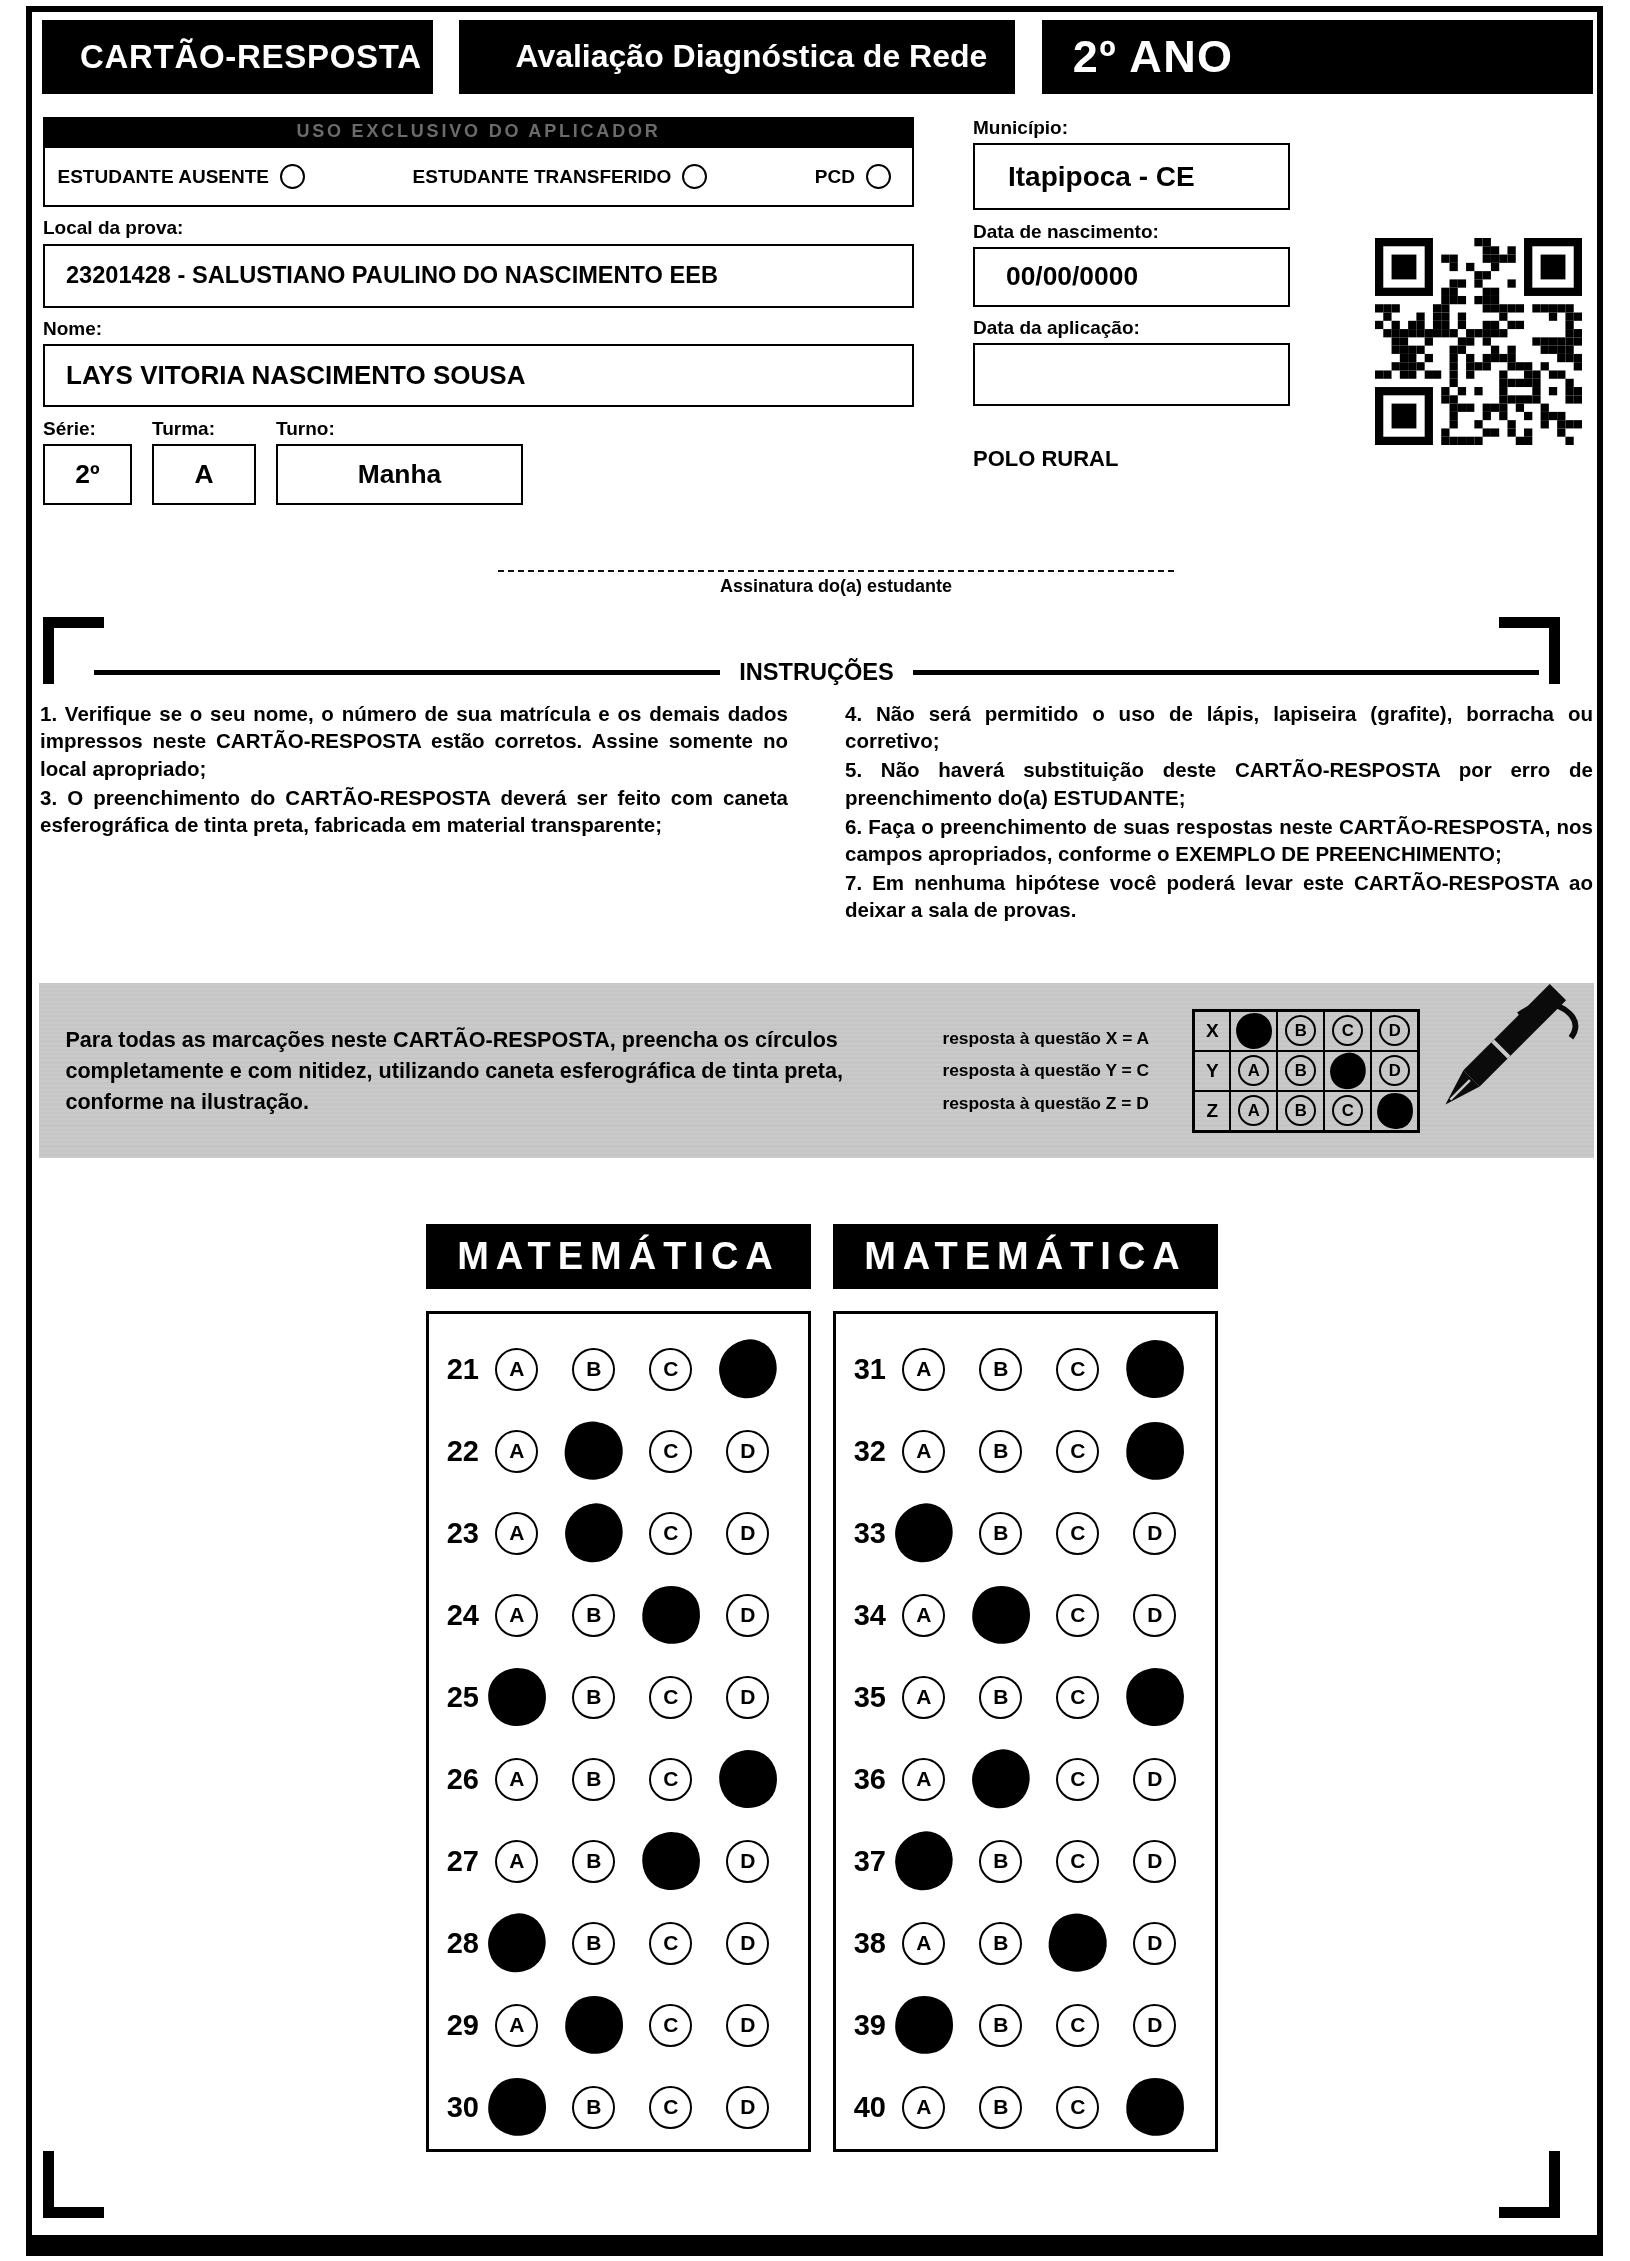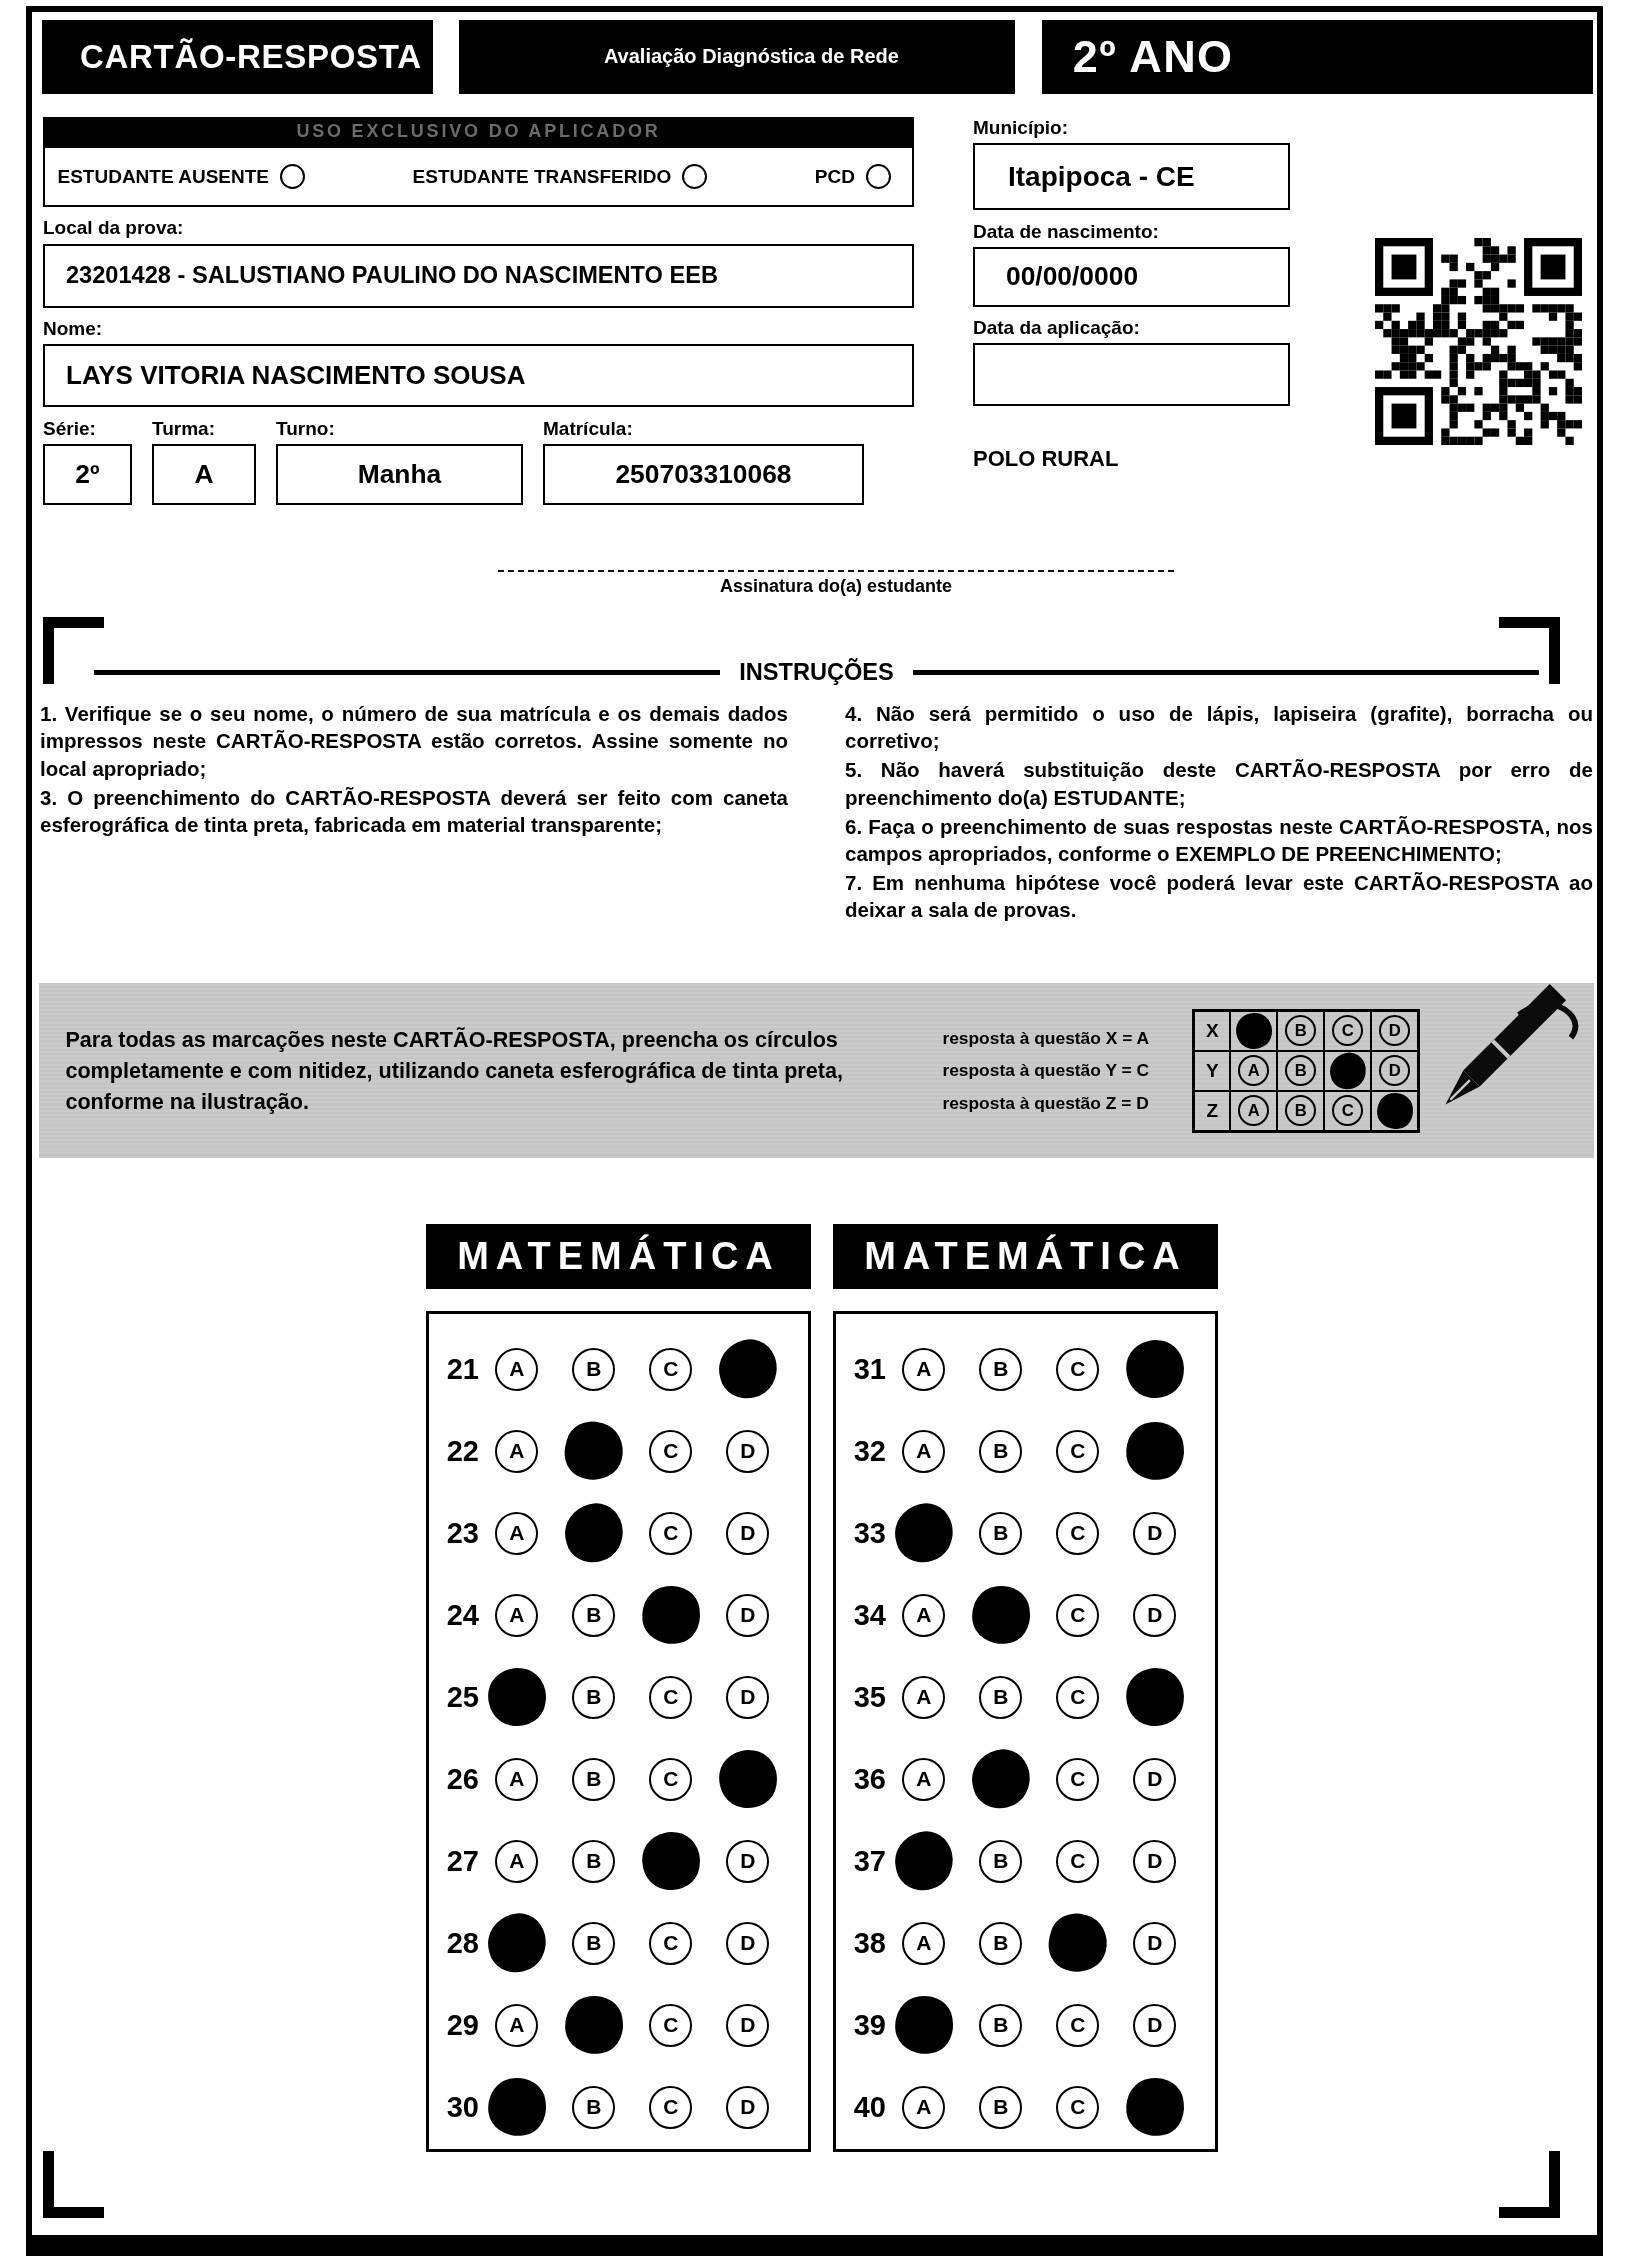--- a/index.html
+++ b/index.html
@@ -10,21 +10,21 @@
   }
 
   
   .frame { position:absolute; left:26.4px; top:5.6px; width:1577px; height:2250px;
            border:6.3px solid #000; border-bottom:21px solid #000; }
 
   
   .header-row { position:absolute; left:42px; top:19.5px; width:1551px; display:flex; gap:26.4px; }
   .hbox { background:#000; color:#fff; height:74px; display:flex; align-items:center; }
   .hbox-title { width:391px; padding-left:38px; font-size:33px; font-weight:bold; letter-spacing:0.7px; }
-  .hbox-sub   { width:556px; justify-content:center; font-size:20px; font-weight:bold;padding-left:28px; }
+  .hbox-sub   { width:556px; justify-content:center; font-size:32px; font-weight:bold;padding-left:28px; }
   .hbox-grade { flex:1; padding-left:31px; font-size:45px; font-weight:bold; letter-spacing:1.4px; }
 
   
   .form-left { position:absolute; left:43px; top:117px; width:871px; }
   .applicator-bar { background:#000; height:29px; display:flex; align-items:center; justify-content:center;
                     color:#6b6b6b; font-size:18px; font-weight:bold; letter-spacing:2.8px; }
   .cb-box { border:2.1px solid #000; height:61px; display:flex; align-items:center;
             justify-content:space-between; padding:0 21px 0 12.5px; }
   .cb-item { display:flex; align-items:center; gap:11px; }
   .cb-label { font-size:19px; font-weight:600; }
@@ -143,24 +143,20 @@
       <div class="fld-label">Série:</div>
       <div class="fld-box">2º</div>
     </div>
     <div class="fg fg-turma">
       <div class="fld-label">Turma:</div>
       <div class="fld-box">A</div>
     </div>
     <div class="fg fg-turno">
       <div class="fld-label">Turno:</div>
       <div class="fld-box">Manha</div>
-    </div>
-    <div class="fg fg-matricula">
-      <div class="fld-label">Matrícula:</div>
-      <div class="fld-box">250703310068</div>
     </div>
   </div>
 </div>
 
 <div class="form-right">
   <div class="fld-label" style="margin-top:0">Município:</div>
   <div class="fr-box municipio-box">Itapipoca - CE</div>
 
   <div class="fld-label">Data de nascimento:</div>
   <div class="fr-box nasc-box">00/00/0000</div>

